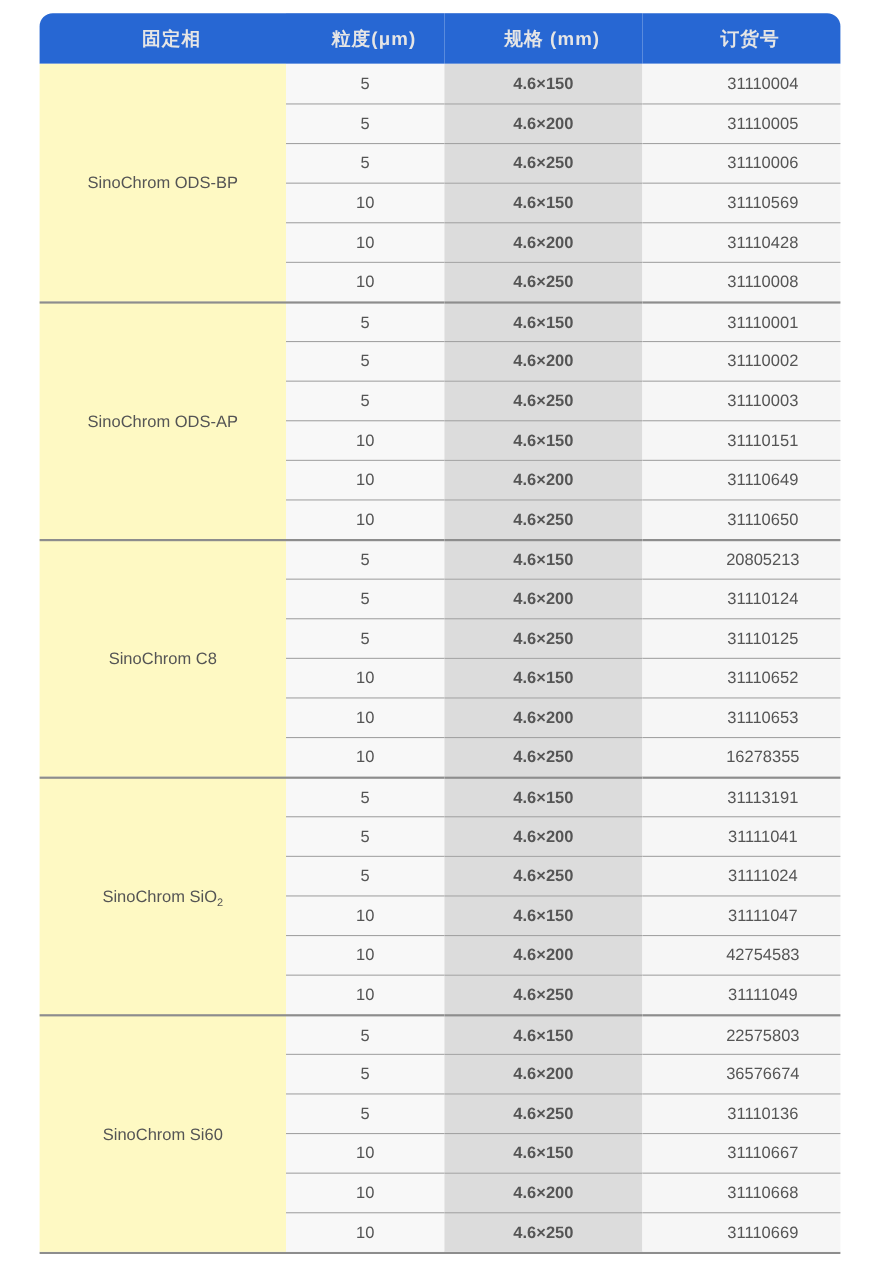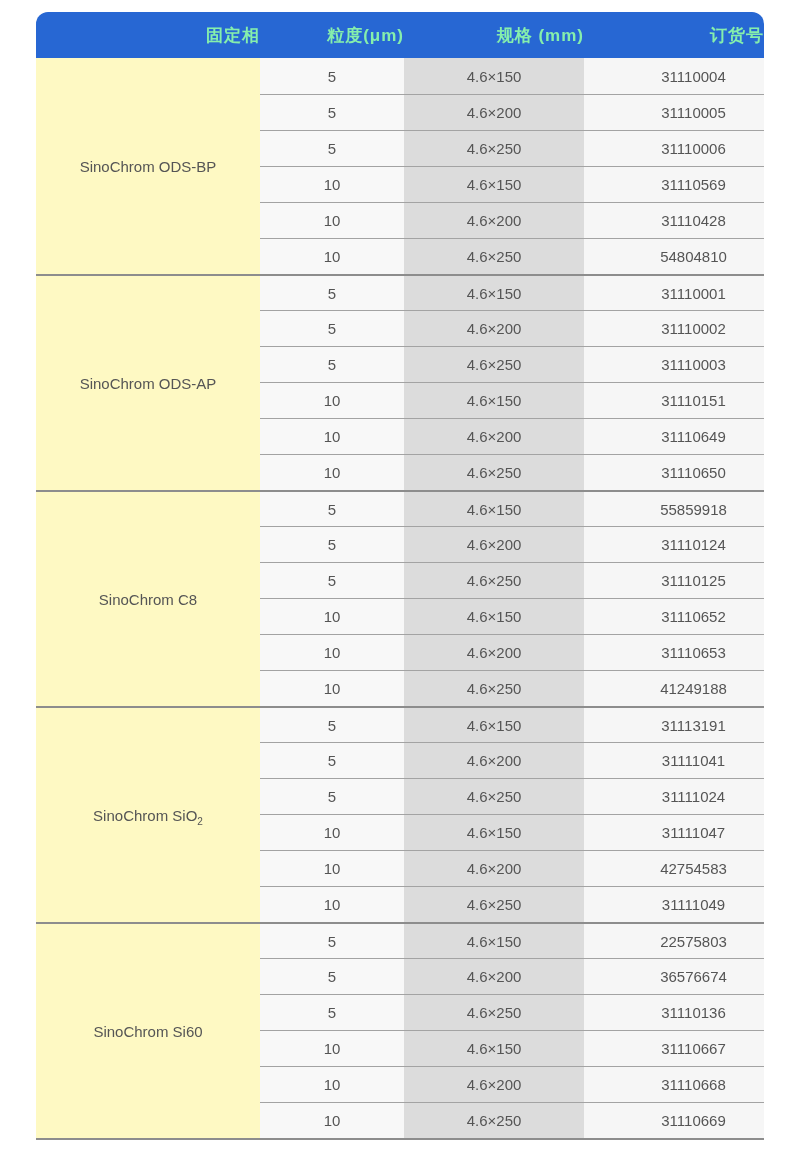--- a/index.html
+++ b/index.html
@@ -20,42 +20,42 @@
     width: 728px;
     border-bottom: 2px solid #8d8d8d;
   }
   col.c-phase { width: 224px; }
   col.c-size  { width: 144px; }
   col.c-spec  { width: 180px; }
   col.c-order { width: 180px; }
 
   thead th {
     background: #2767d3;
-    color: #86efac;
+    color: #e5e5e5;
     font-size: 17px;
     font-weight: 700;
     letter-spacing: 1px;
     height: 46px;
-    text-align: right;
+    text-align: center;
     vertical-align: middle;
     padding-left: 16px;
   }
   thead th:first-child { border-top-left-radius: 12px; }
   thead th:last-child  { border-top-right-radius: 12px; }
 
   tbody td {
     height: 36px;
     text-align: center;
     vertical-align: middle;
     font-size: 15px;
     color: #555555;
   }
   td.phase { background: #fef9c3; }
   td.size  { background: #f8f8f8; }
-  td.spec  { background: #dcdcdc; }
+  td.spec  { background: #dcdcdc; font-weight: bold; }
   td.order { background: #f6f6f6; padding-left: 39px; }
 
   
   tr.row-div td { border-top: 1px solid #a3a3a3; }
   
   tr.group-first td { border-top: 2px solid #8d8d8d; }
 
   td.phase sub {
     font-size: 10px;
     vertical-align: sub;
@@ -104,21 +104,21 @@
           <td class="order">31110569</td>
         </tr>
         <tr class="row-div">
           <td class="size">10</td>
           <td class="spec">4.6×200</td>
           <td class="order">31110428</td>
         </tr>
         <tr class="row-div">
           <td class="size">10</td>
           <td class="spec">4.6×250</td>
-          <td class="order">54804810</td>
+          <td class="order">31110008</td>
         </tr>
         <tr class="group-first">
           <td class="phase" rowspan="6"><span>SinoChrom ODS-AP</span></td>
           <td class="size">5</td>
           <td class="spec">4.6×150</td>
           <td class="order">31110001</td>
         </tr>
         <tr class="row-div">
           <td class="size">5</td>
           <td class="spec">4.6×200</td>
@@ -141,21 +141,21 @@
         </tr>
         <tr class="row-div">
           <td class="size">10</td>
           <td class="spec">4.6×250</td>
           <td class="order">31110650</td>
         </tr>
         <tr class="group-first">
           <td class="phase" rowspan="6"><span>SinoChrom C8</span></td>
           <td class="size">5</td>
           <td class="spec">4.6×150</td>
-          <td class="order">55859918</td>
+          <td class="order">20805213</td>
         </tr>
         <tr class="row-div">
           <td class="size">5</td>
           <td class="spec">4.6×200</td>
           <td class="order">31110124</td>
         </tr>
         <tr class="row-div">
           <td class="size">5</td>
           <td class="spec">4.6×250</td>
           <td class="order">31110125</td>
@@ -166,21 +166,21 @@
           <td class="order">31110652</td>
         </tr>
         <tr class="row-div">
           <td class="size">10</td>
           <td class="spec">4.6×200</td>
           <td class="order">31110653</td>
         </tr>
         <tr class="row-div">
           <td class="size">10</td>
           <td class="spec">4.6×250</td>
-          <td class="order">41249188</td>
+          <td class="order">16278355</td>
         </tr>
         <tr class="group-first">
           <td class="phase" rowspan="6"><span>SinoChrom SiO</span><sub>2</sub></td>
           <td class="size">5</td>
           <td class="spec">4.6×150</td>
           <td class="order">31113191</td>
         </tr>
         <tr class="row-div">
           <td class="size">5</td>
           <td class="spec">4.6×200</td>

